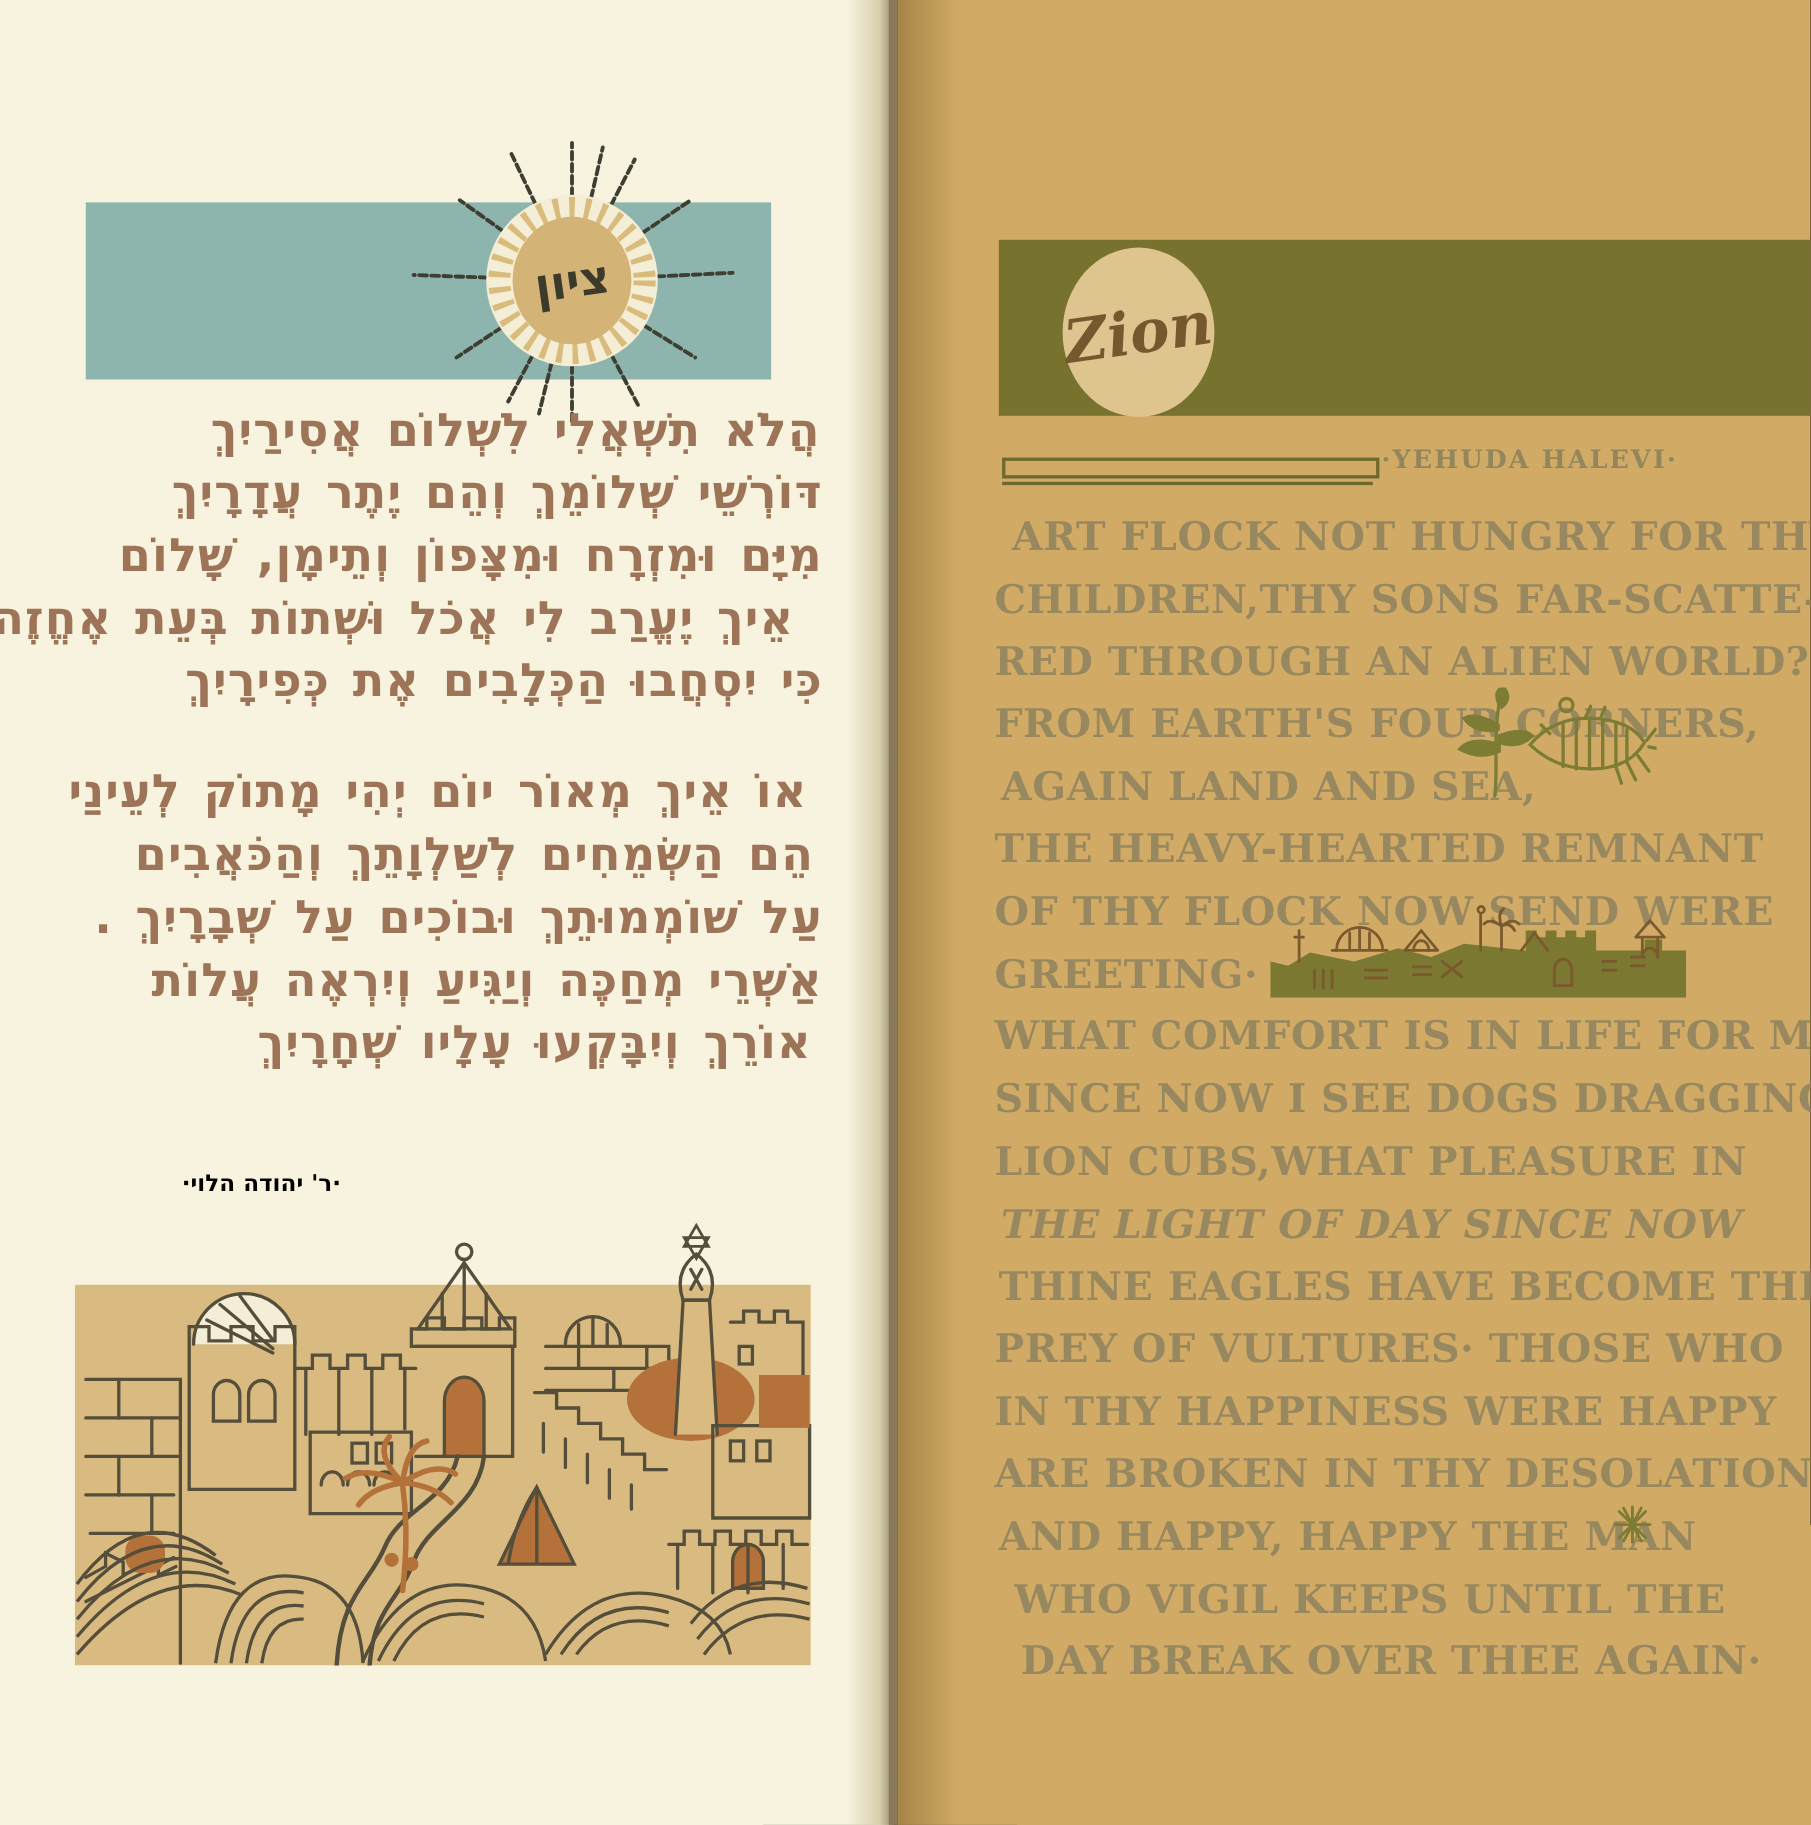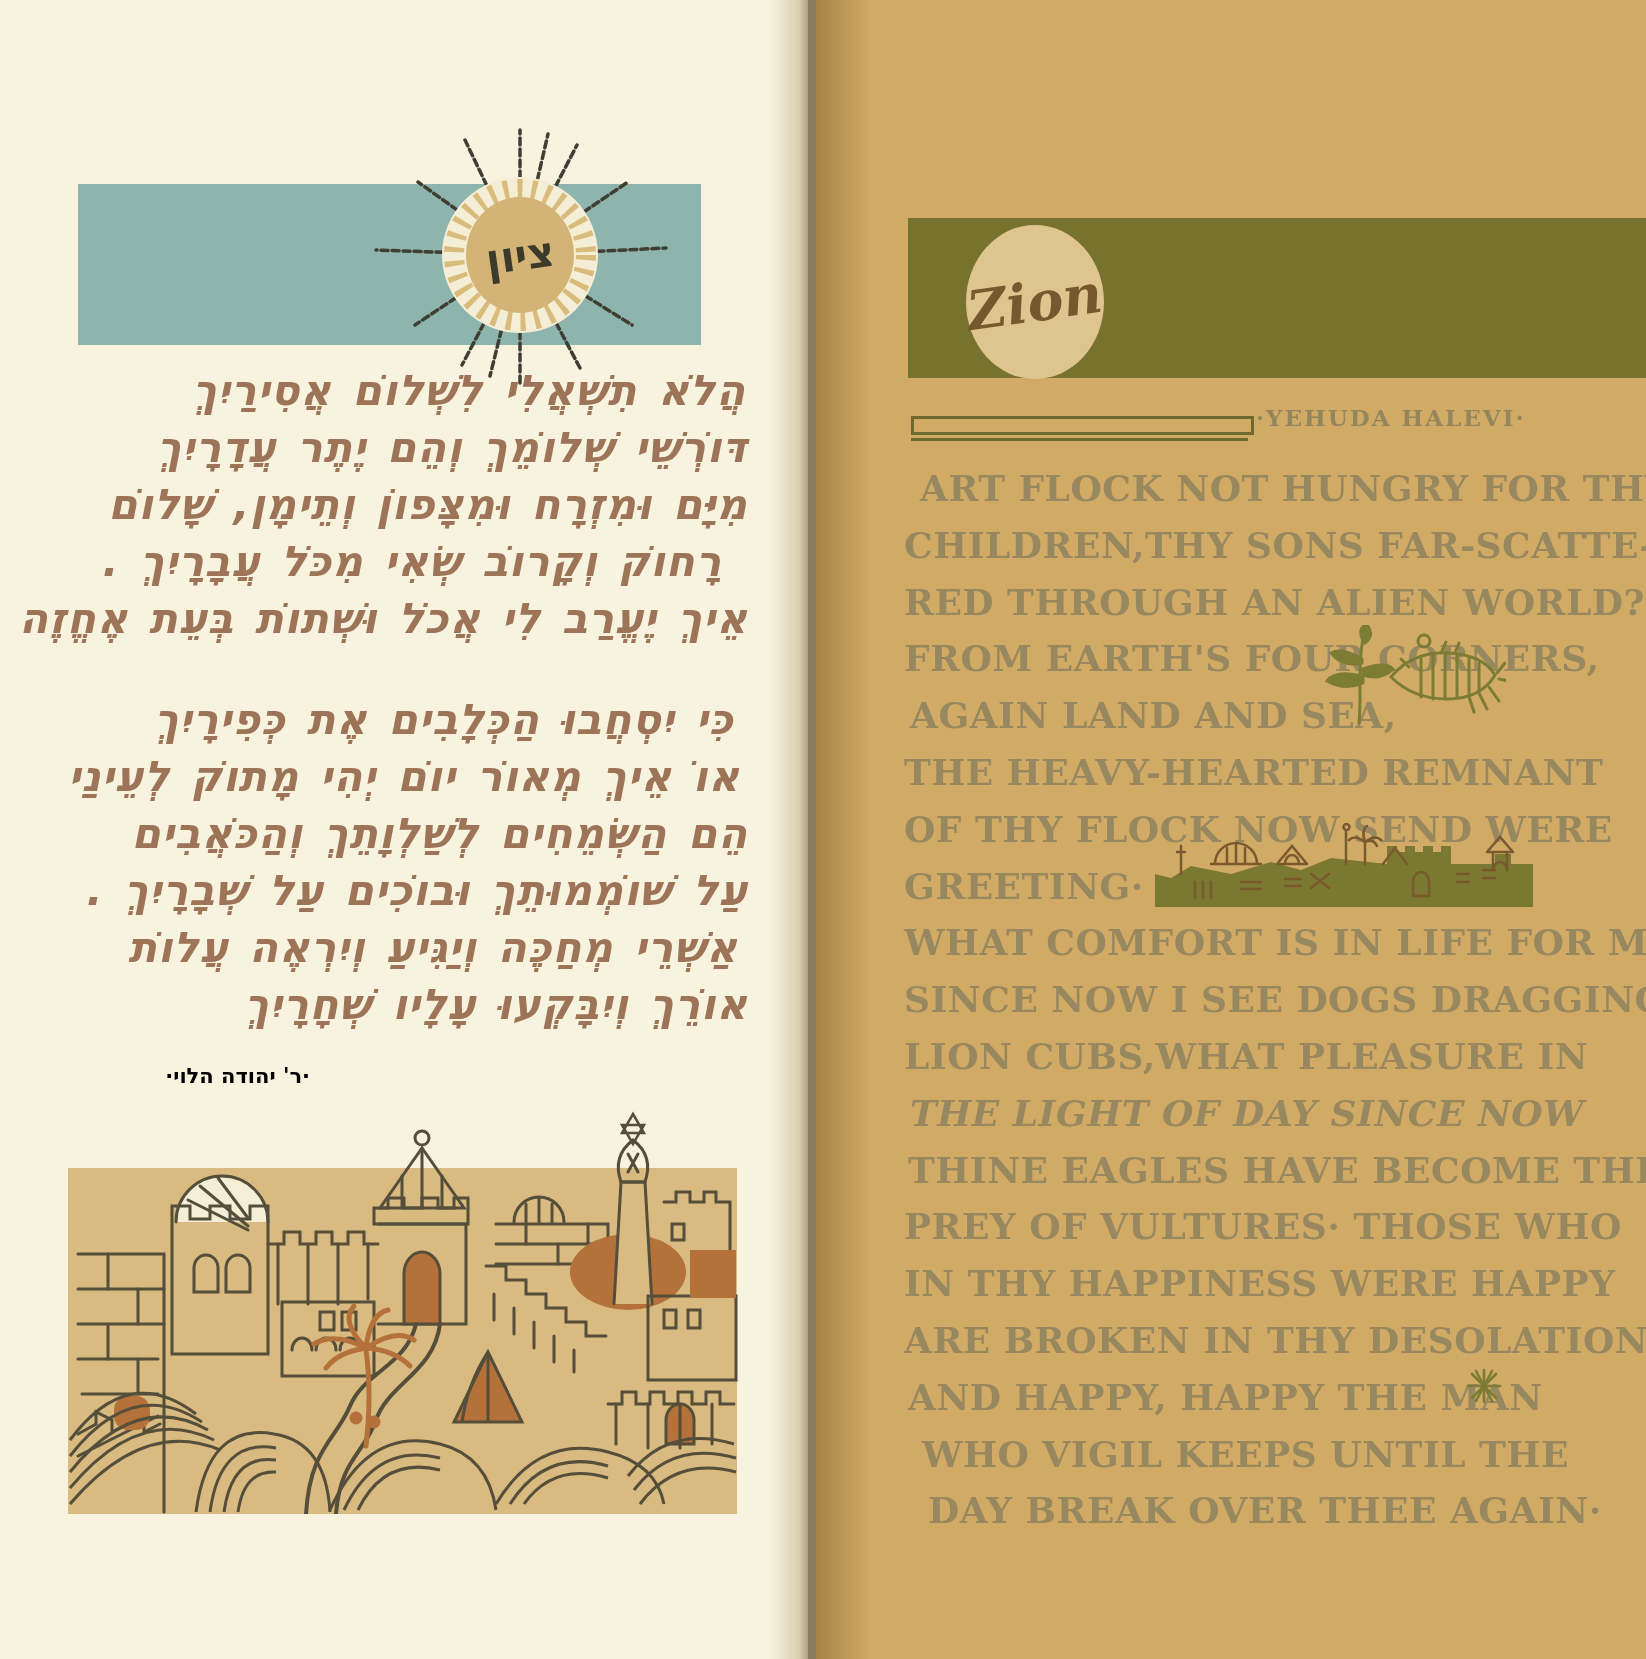--- a/index.html
+++ b/index.html
@@ -4,21 +4,21 @@
 <style>
   html,body{margin:0;padding:0;background:#2b2b2b;}
   #book{position:relative;width:1646px;height:1659px;overflow:hidden;
         font-family:"DejaVu Serif",serif;}
   
   .page-left{position:absolute;left:0;top:0;width:812px;height:1659px;background:#f7f3de;}
   .teal-banner{position:absolute;left:78px;top:184px;width:623px;height:161px;background:#8db5ad;}
   .sun-svg{position:absolute;left:370px;top:120px;width:300px;height:280px;}
   .hebrew-block{position:absolute;left:56px;top:362px;width:692px;direction:rtl;
                 text-align:right;color:#9d7457;font-family:"DejaVu Sans",sans-serif;
-                font-weight:700;font-size:42px;font-style:italic;}
+                font-weight:700;font-size:42px;}
   .heb-line{height:57px;line-height:57px;white-space:nowrap;letter-spacing:1px;word-spacing:5px;}
   .heb-line:nth-child(1){padding-right:2px;}
   .heb-line:nth-child(4){padding-right:26px;}
   .heb-line:nth-child(6){padding-right:14px;margin-top:44px;}
   .heb-line:nth-child(7){padding-right:8px;}
   .heb-line:nth-child(10){padding-right:10px;}
   .heb-line:nth-child(12){padding-right:48px;}
   .heb-attrib{position:absolute;left:70px;top:1064px;width:240px;direction:rtl;text-align:right;
               color:#000000;font-family:"DejaVu Sans",sans-serif;font-weight:700;font-size:21px;}
   .cityscape-svg{position:absolute;left:68px;top:1104px;width:672px;height:410px;}
@@ -82,21 +82,20 @@
       <circle cx="150" cy="135" r="78" fill="#f4eed6"></circle>
       <circle cx="150" cy="135" r="66" fill="none" stroke="#d9bc7c" stroke-width="20" stroke-dasharray="5 9"></circle>
       <ellipse cx="150" cy="135" rx="54" ry="58" fill="#d4b476"></ellipse>
       <text x="150" y="150" text-anchor="middle" font-family="DejaVu Sans, sans-serif" font-weight="bold" font-size="42" fill="#3c3a2b" transform="rotate(-8 150 135)">ציון</text>
     </svg>
 
     <div class="hebrew-block">
       <div class="heb-line">הֲלֹא תִשְׁאֲלִי לִשְׁלוֹם אֲסִירַיִךְ</div>
       <div class="heb-line">דּוֹרְשֵׁי שְׁלוֹמֵךְ וְהֵם יֶתֶר עֲדָרָיִךְ</div>
       <div class="heb-line">מִיָּם וּמִזְרָח וּמִצָּפוֹן וְתֵימָן, שָׁלוֹם</div>
-      <div class="heb-line">רָחוֹק וְקָרוֹב שְׂאִי מִכֹּל עֲבָרָיִךְ .</div>
       <div class="heb-line">אֵיךְ יֶעֱרַב לִי אֲכֹל וּשְׁתוֹת בְּעֵת אֶחֱזֶה</div>
       <div class="heb-line">כִּי יִסְחֲבוּ הַכְּלָבִים אֶת כְּפִירָיִךְ</div>
       <div class="heb-line">אוֹ אֵיךְ מְאוֹר יוֹם יְהִי מָתוֹק לְעֵינַי</div>
       <div class="heb-line">הֵם הַשְּׂמֵחִים לְשַׁלְוָתֵךְ וְהַכֹּאֲבִים</div>
       <div class="heb-line">עַל שׁוֹמְמוּתֵךְ וּבוֹכִים עַל שְׁבָרָיִךְ .</div>
       <div class="heb-line">אַשְׁרֵי מְחַכֶּה וְיַגִּיעַ וְיִרְאֶה עֲלוֹת</div>
       <div class="heb-line">אוֹרֵךְ וְיִבָּקְעוּ עָלָיו שְׁחָרָיִךְ</div>
     </div>
 
     <div class="heb-attrib">·ר' יהודה הלוי·</div>

